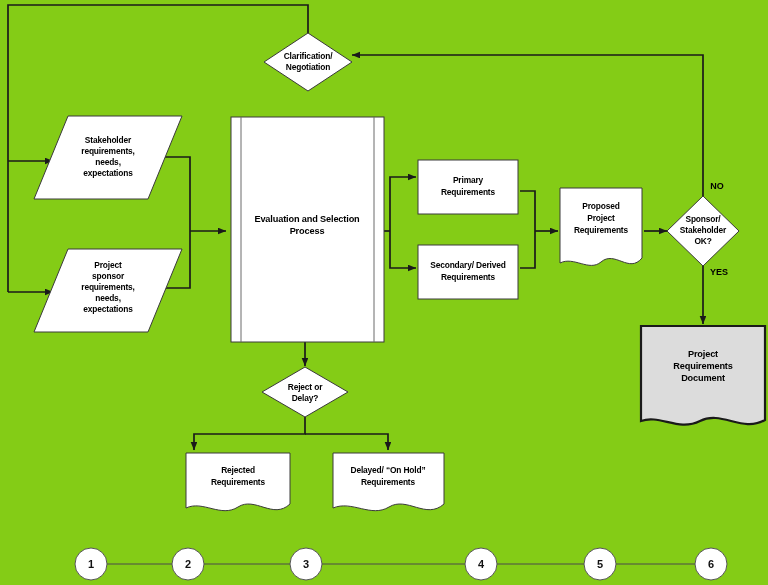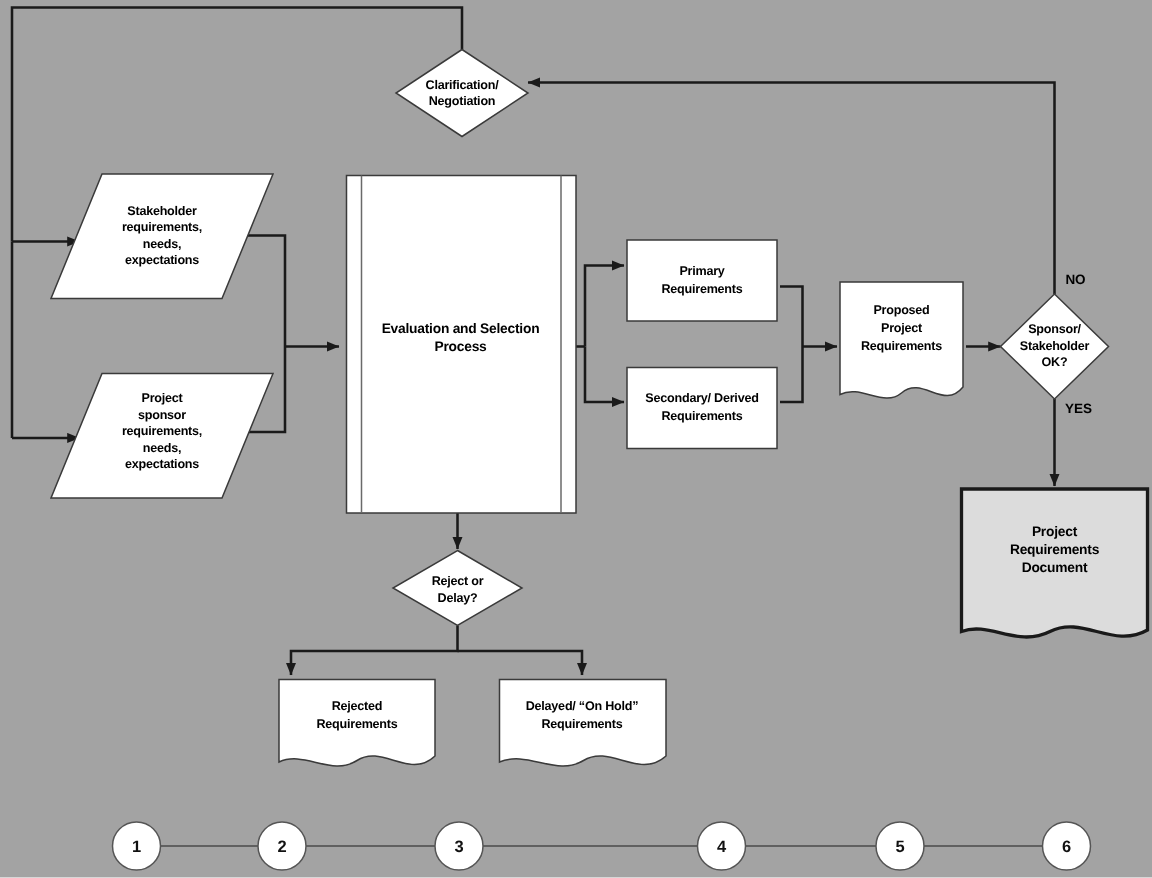--- a/index.html
+++ b/index.html
@@ -4,21 +4,21 @@
 <style>
   html, body {
     margin: 0;
     padding: 0;
     background: #ffffff;
   }
   #page {
     position: relative;
     width: 768px;
     height: 585px;
-    background: #a3a3a3;
+    background: #84cc16;
     font-family: "Liberation Sans", sans-serif;
     overflow: hidden;
   }
   #diagram-svg {
     position: absolute;
     left: 0;
     top: 0;
     width: 768px;
     height: 585px;
   }

